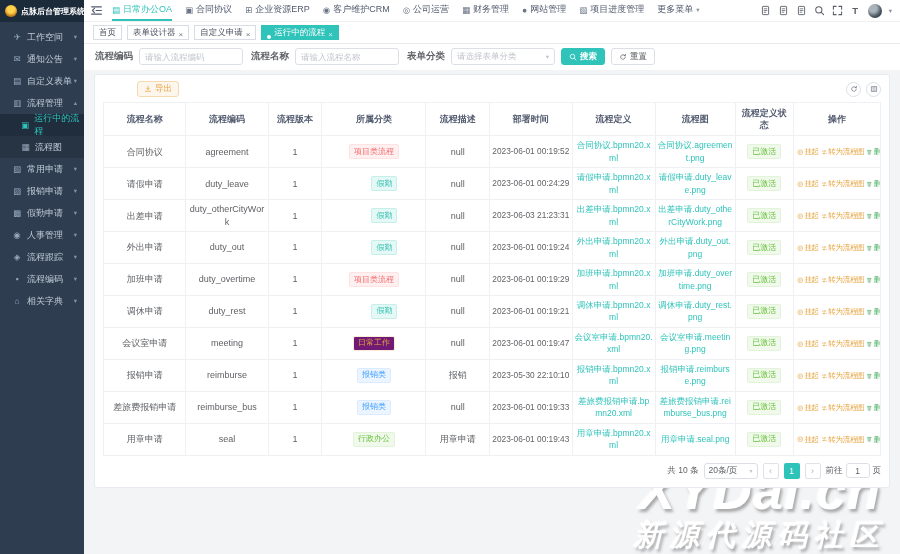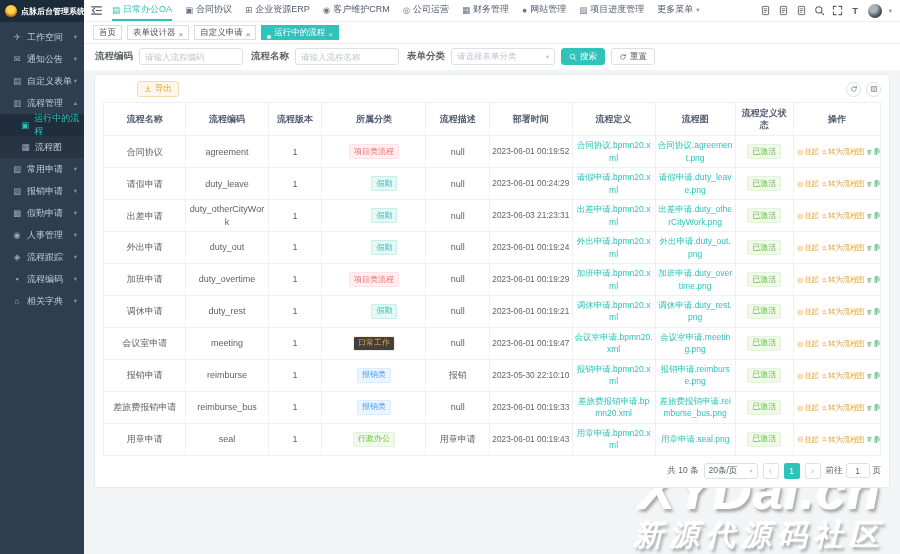--- a/index.html
+++ b/index.html
@@ -54,41 +54,41 @@
 
   
   .searchbar { background:#fff; display:flex; align-items:center; gap:6px; padding:4px 9px 5px; flex-shrink:0; }
   .f-label { font-size:9.5px; font-weight:bold; color:#606266; white-space:nowrap; margin-left:2px; }
   .f-input { width:104px; height:17px; border:1px solid #dcdfe6; border-radius:3px; font-size:8.5px; color:#606266; padding:0 5px; outline:none; font-family:inherit; }
   .f-input::placeholder { color:#c0c4cc; }
   .f-select { width:104px; height:17px; border:1px solid #dcdfe6; border-radius:3px; font-size:8.5px; color:#c0c4cc; padding:0 5px; display:flex; align-items:center; cursor:pointer; background:#fff; }
   .f-select .sel-caret { margin-left:auto; font-size:6.5px; color:#c0c4cc; }
   .btn { height:17px; border-radius:3px; font-size:8.5px; display:inline-flex; align-items:center; gap:3px; padding:0 7px; cursor:pointer; white-space:nowrap; }
   .btn svg { width:8px; height:8px; }
-  .btn-primary { background:var(--accent); border:1px solid var(--accent); color:#fff; }
+  .btn-primary { background:var(--accent); border:1px solid var(--accent); color:#fff;font-weight:bold; }
   .btn-plain { background:#fff; border:1px solid #dcdfe6; color:#606266; }
 
   
   .content { flex:1; padding:4px 10px 0; position:relative; overflow:hidden; }
   .card { background:#fff; border:1px solid #e7ebf1; border-radius:3px; padding:6px 8px 8px; position:relative; z-index:2; }
   .toolbar { display:flex; align-items:center; margin-bottom:5px;padding-left:34px; }
   .btn-export { height:16px; border-radius:3px; font-size:8.5px; display:inline-flex; align-items:center; gap:3px; padding:0 6px; cursor:pointer; background:#fdf6ec; border:1px solid #f5dab1; color:var(--warning); }
   .btn-export svg { width:8px; height:8px; }
   .tool-circles { margin-left:auto; display:flex; gap:5px; }
   .circle-btn { width:15px; height:15px; border-radius:50%; border:1px solid #dcdfe6; background:#fff; color:#6b7280; display:flex; align-items:center; justify-content:center; cursor:pointer; }
   .circle-btn svg { width:8px; height:8px; }
 
   table { width:100%; border-collapse:collapse; table-layout:fixed; }
   th,td { border:1px solid #eef0f4; font-size:9px; color:#606266; text-align:center; padding:3px 2px; word-break:break-all; line-height:1.35; vertical-align:middle; }
   th { color:#515a6e; font-weight:bold; padding:4px 2px; }
   .link { color:var(--accent); font-size:8.5px; cursor:pointer; }
   .badge { display:inline-block; font-size:8px; line-height:1; padding:2.5px 4px; border-radius:2px; white-space:nowrap; }
   .badge.danger  { color:#f56c6c; background:#fef0f0; border:1px solid #fde2e2; }
   .badge.teal    { color:#2ebfb2; background:#e4f8f5; border:1px solid #c7efe9;margin-left:21px; }
-  .badge.warning { color:#e6a23c; background:#404040; border:1px solid #faecd8; }
+  .badge.warning { color:#e6a23c; background:#701a75; border:1px solid #faecd8; }
   .badge.blue    { color:#409eff; background:#ecf5ff; border:1px solid #d9ecff; }
   .badge.success { color:#67c23a; background:#f0f9eb; border:1px solid #e1f3d8; }
   .cell-time { font-size:8.3px; white-space:nowrap; }
   .actions-cell { white-space:nowrap; word-break:keep-all; overflow:hidden; }
   .action { font-size:7.5px; letter-spacing:-0.3px; cursor:pointer; display:inline-flex; align-items:center; margin:0 1px; vertical-align:middle; }
   .action svg { width:6.5px; height:6.5px; margin-right:1px; }
   .action.warning { color:var(--warning); }
   .action.success { color:#54b26a; }
 
   

